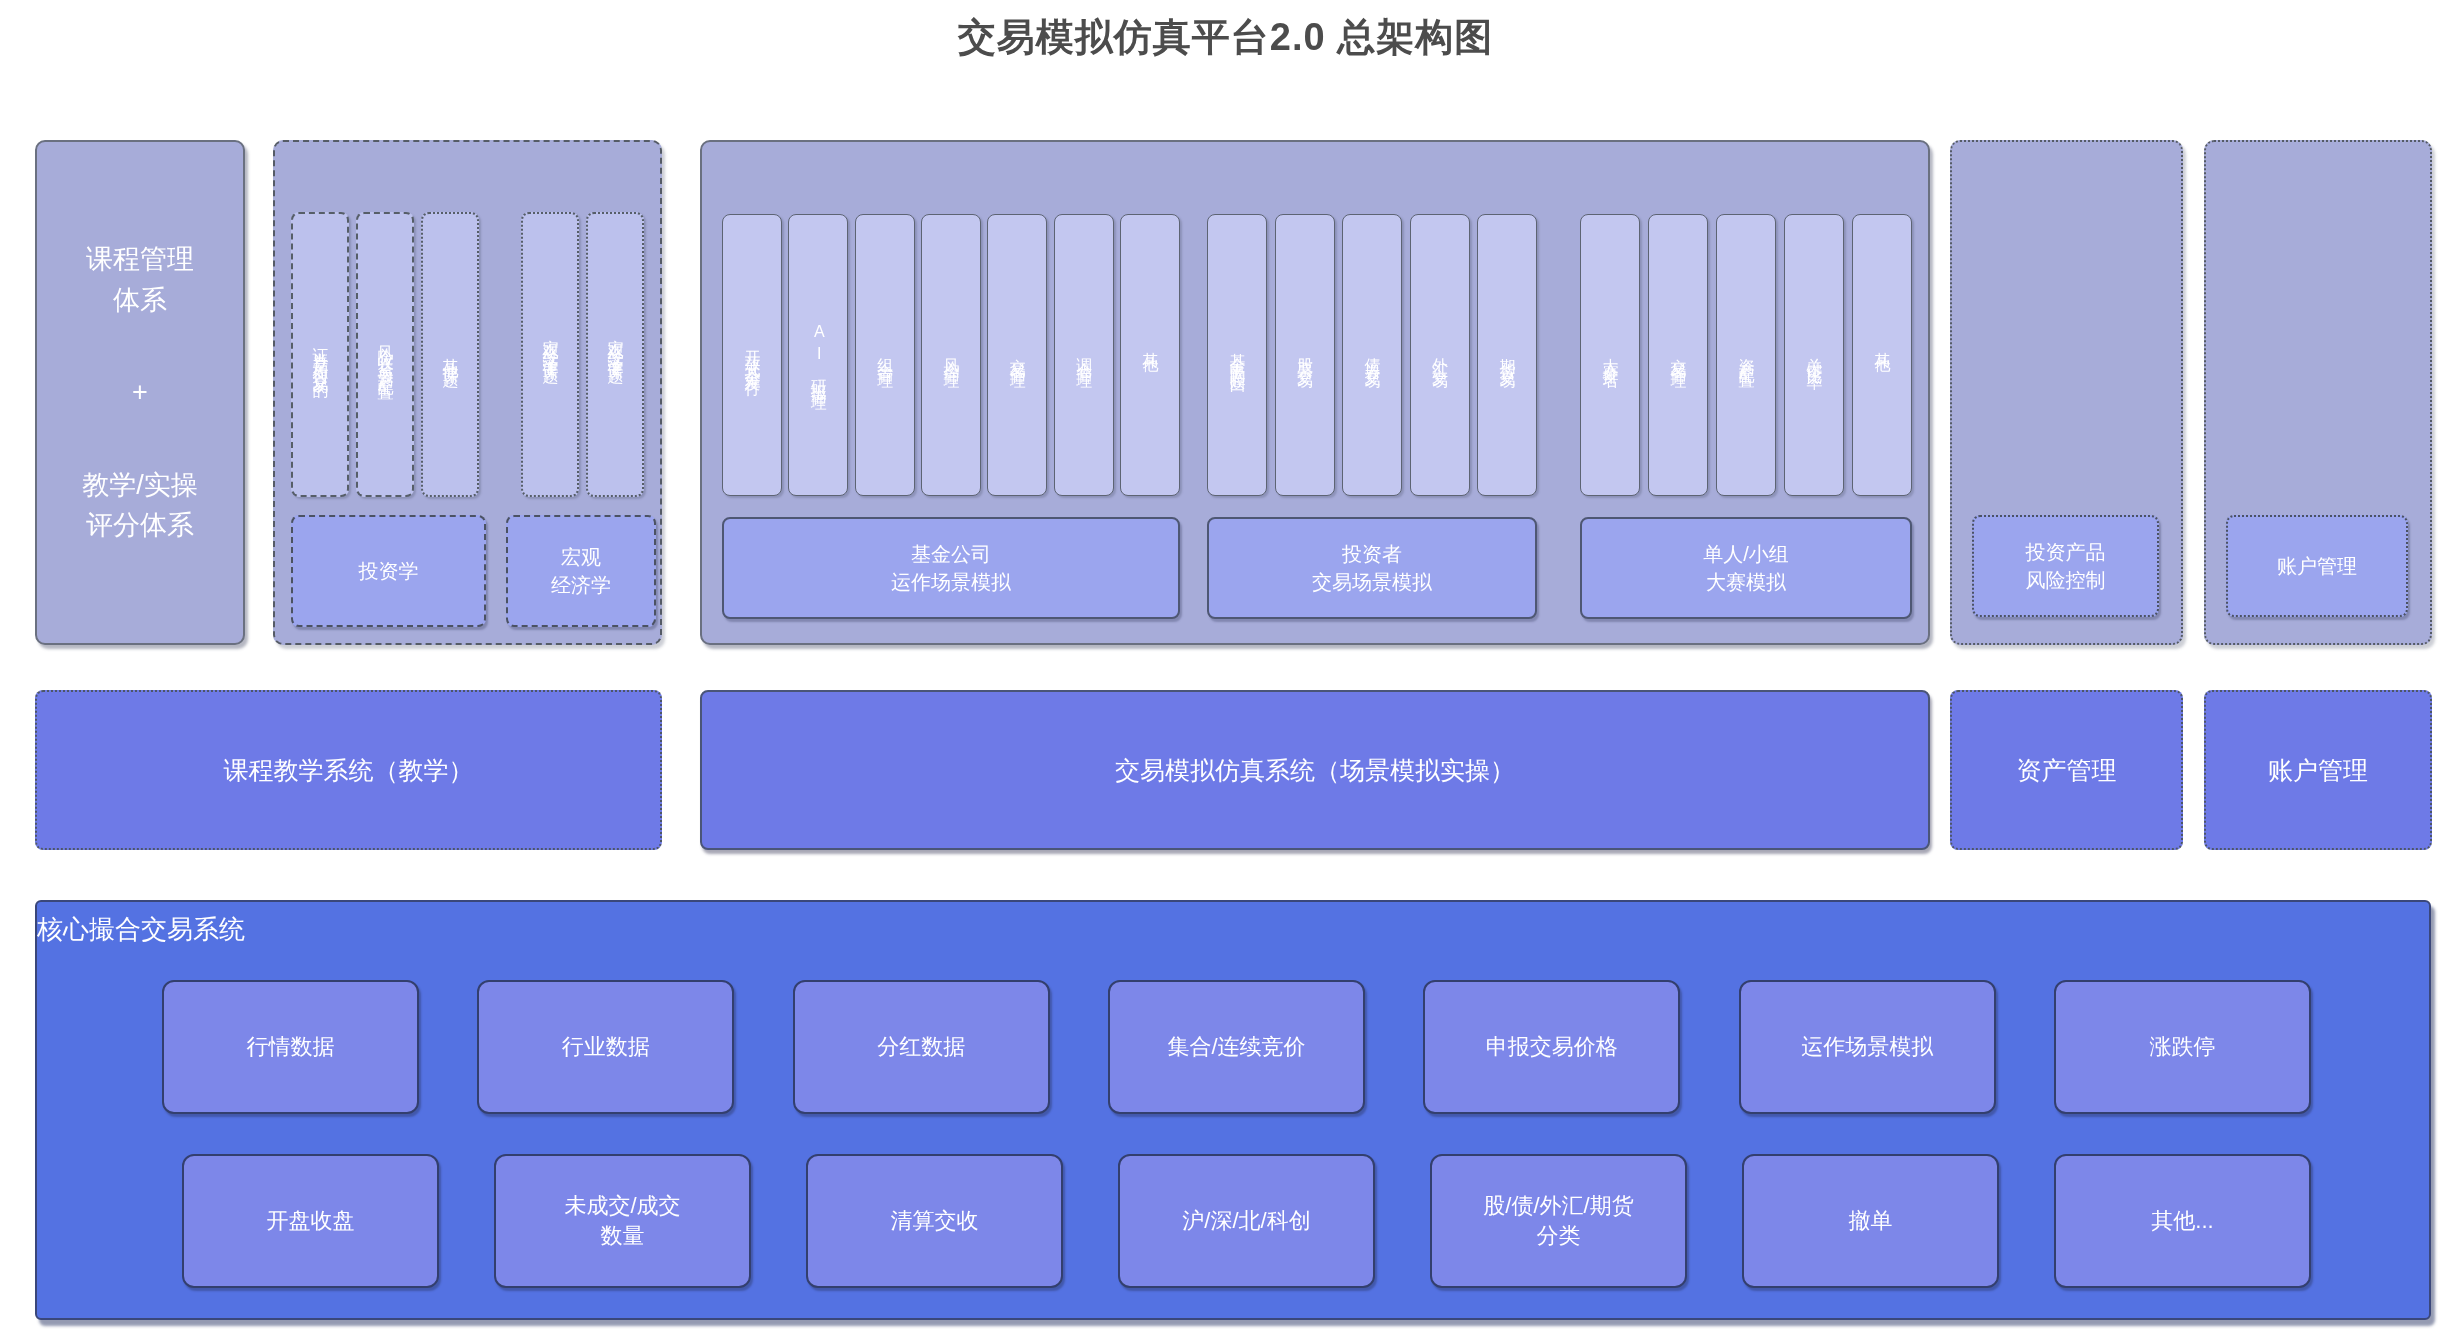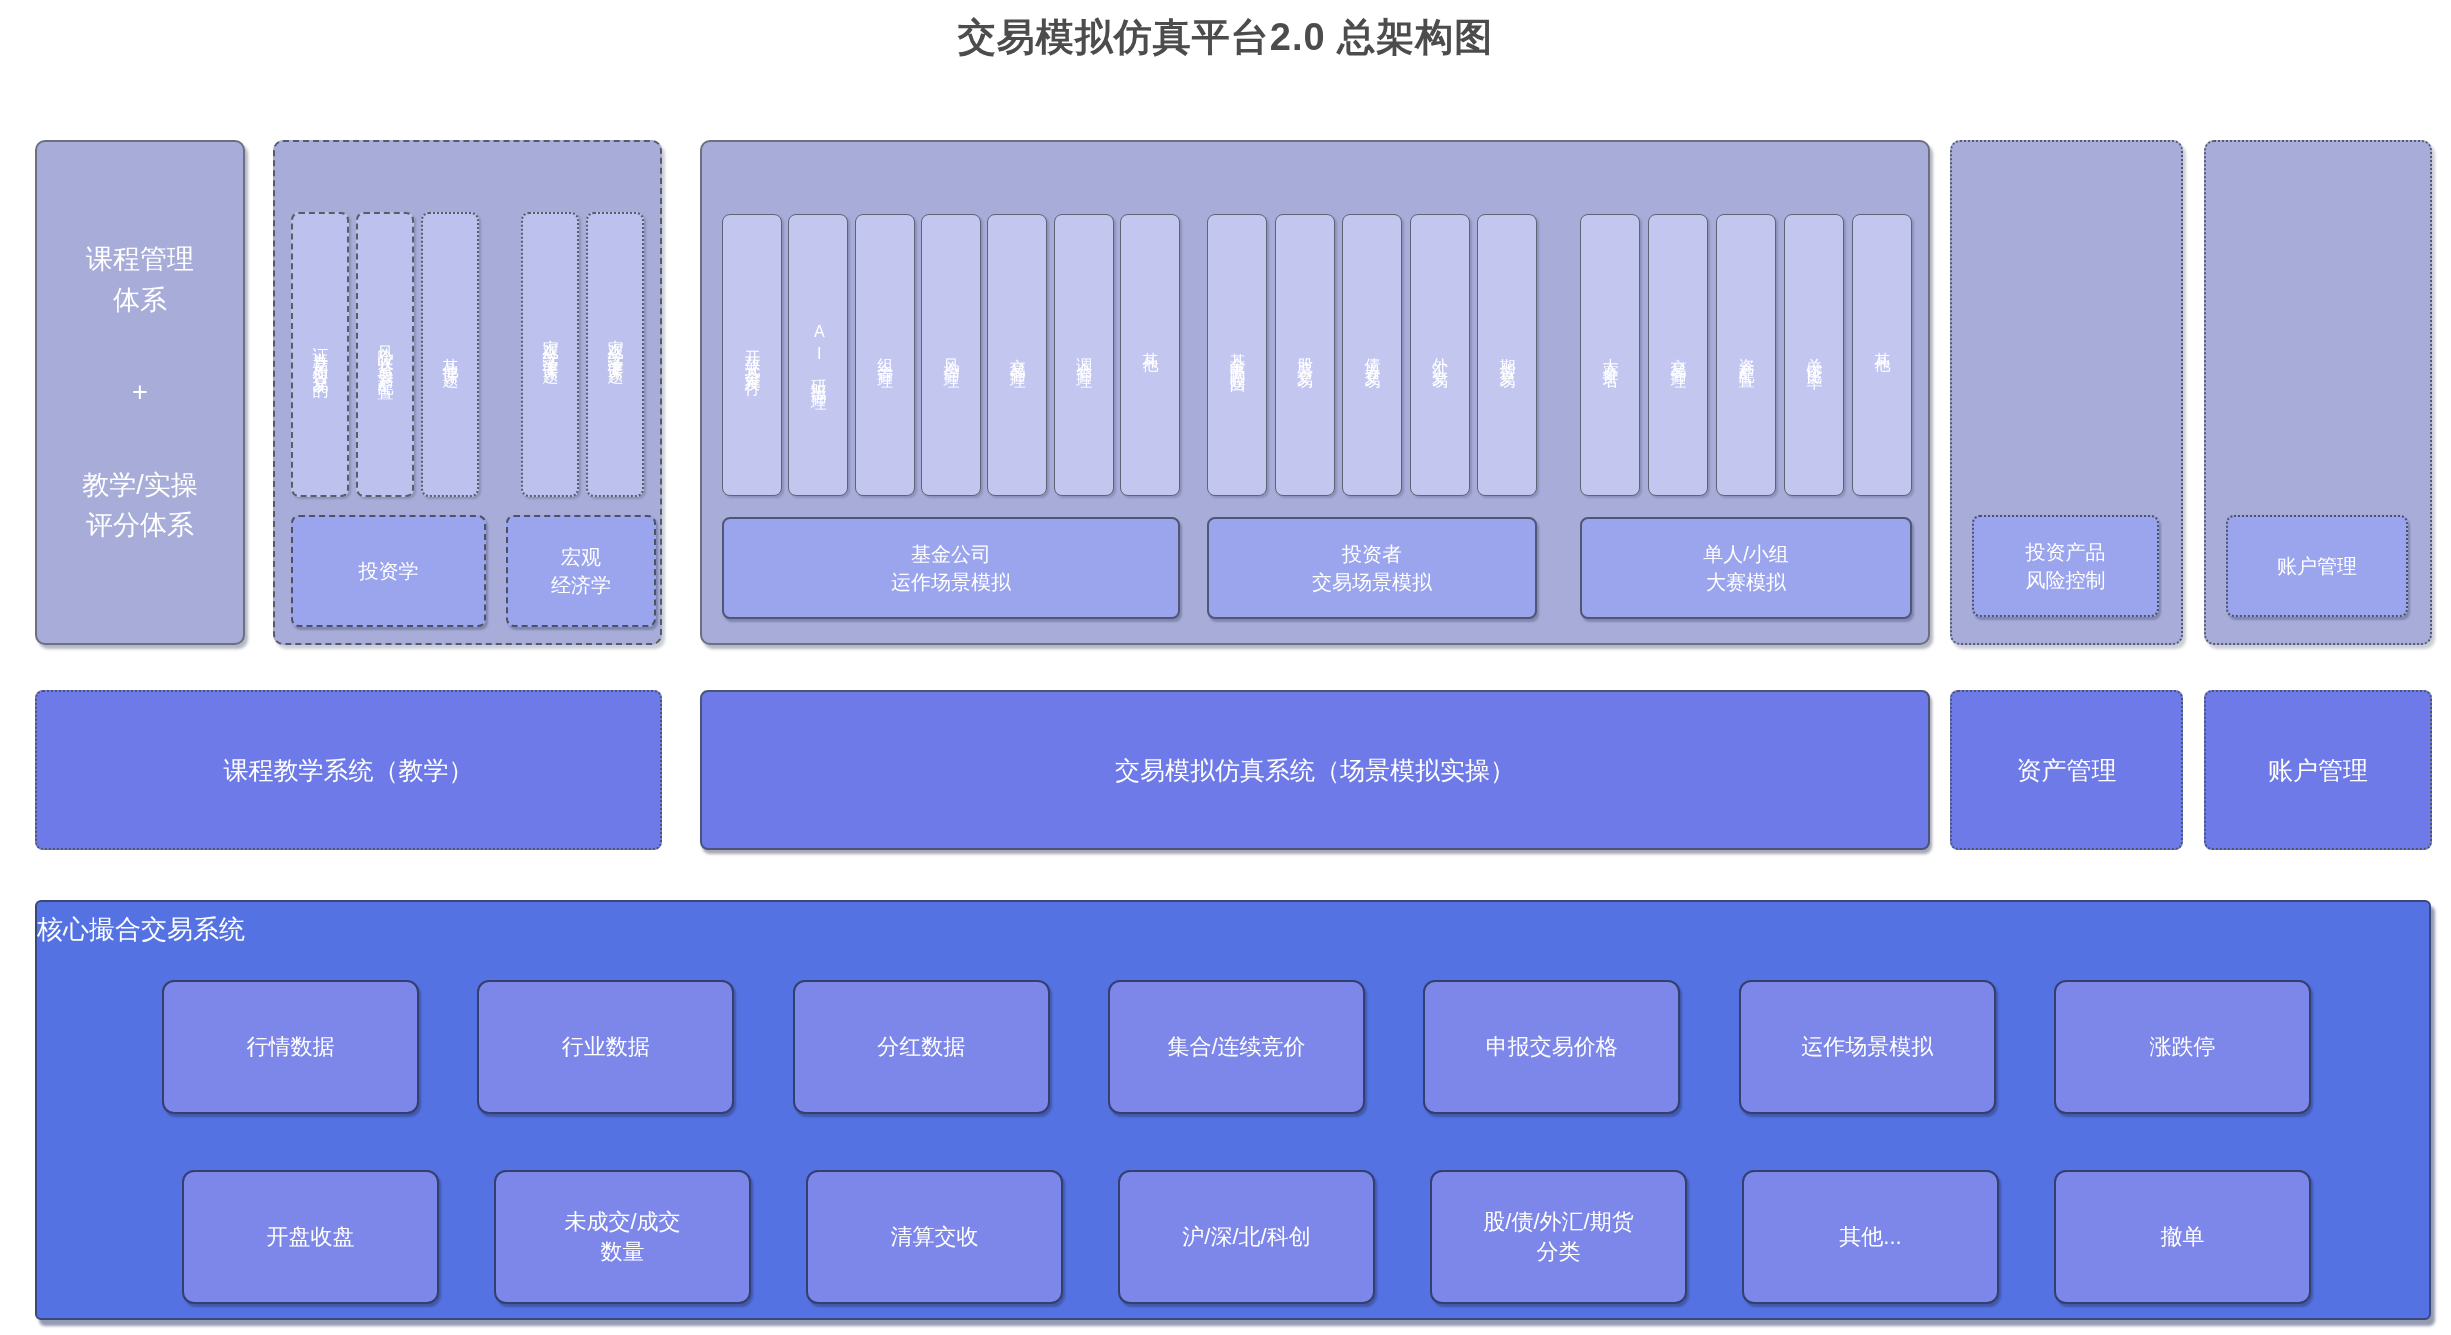--- a/index.html
+++ b/index.html
@@ -62,21 +62,21 @@
   .m3{left:1950px;width:233px;border:2px dotted #4d5668;}
   .m4{left:2204px;width:228px;border:2px dotted #4d5668;}
 
   
   .core{position:absolute;left:35px;top:900px;width:2396px;height:420px;background:#5472e2;
         border:2px solid #3a477a;border-radius:6px;box-sizing:border-box;
         box-shadow:4px 6px 3px rgba(44,56,102,.5);}
   .core-title{position:absolute;top:10px;left:0;width:100%;text-align:left;color:#fff;font-size:26px;}
   .core-row{position:absolute;left:125px;right:118px;display:flex;justify-content:space-between;}
   #core-row1{top:78px;height:134px;}
-  #core-row2{top:268px;height:134px;padding-left:20px;}
+  #core-row2{top:252px;height:134px;padding-left:20px;}
   .cell{width:257px;height:134px;background:#7d87e9;border:2px solid #333f6e;border-radius:12px;box-sizing:border-box;
         display:flex;align-items:center;justify-content:center;text-align:center;color:#fff;
         font-size:22px;line-height:1.35;white-space:pre-line;box-shadow:2px 3px 2px rgba(40,50,90,.4);}
 </style>
 </head>
 <body>
 
 <div id="stage">
 
   <div class="page-title">交易模拟仿真平台2.0 总架构图</div>
@@ -170,18 +170,18 @@
         <div class="cell">涨跌停</div>
       </div>
     <div class="core-row" id="core-row2">
         <div class="cell">开盘收盘</div>
         <div class="cell">未成交/成交
 数量</div>
         <div class="cell">清算交收</div>
         <div class="cell">沪/深/北/科创</div>
         <div class="cell">股/债/外汇/期货
 分类</div>
+        <div class="cell">撤单</div>
         <div class="cell">其他...</div>
-        <div class="cell">撤单</div>
       </div>
   </div>
 
 </div>
 
 </body></html>

